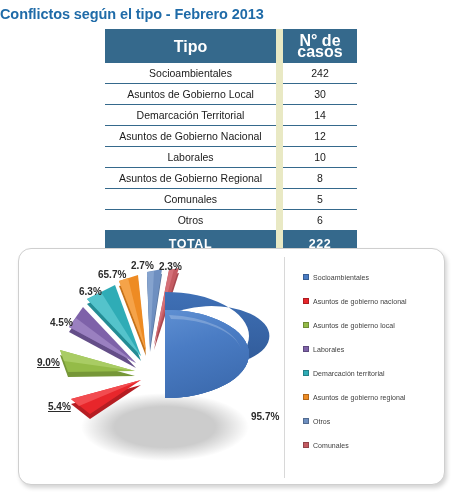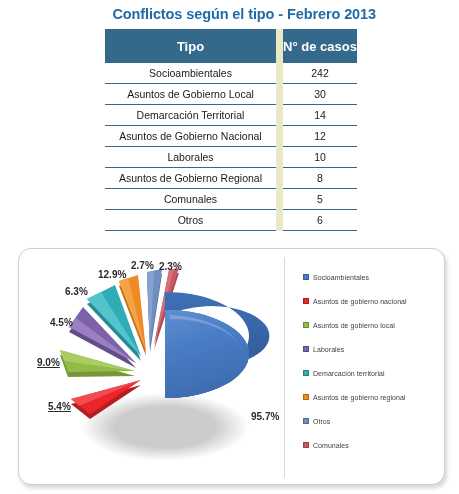--- a/index.html
+++ b/index.html
@@ -7,21 +7,21 @@
     width:459px;height:494px;
     background:#ffffff;
     font-family:"Liberation Sans", sans-serif;
     overflow:hidden;
     position:relative;
   }
 
   
   .title{
     position:absolute; left:0; top:6px; width:376px;
-    text-align:right;
+    text-align:left;
     font-size:14.5px;
     font-weight:bold;
     color:#1F6BA8;
     letter-spacing:-0.1px;
   }
 
   
   .table-wrap{
     position:absolute;
     left:105px; top:29px; width:252px;
@@ -30,21 +30,21 @@
     border-collapse:collapse;
     width:252px;
     table-layout:fixed;
   }
   table.tbl td, table.tbl th{ padding:0; margin:0; }
 
   .th-tipo, .th-casos{
     background:#35698C;
     color:#ffffff;
     font-weight:bold;
-    font-size:13px;
+    font-size:16px;
     text-align:center;
     height:34px;
     vertical-align:middle;
     line-height:11px;
   }
   .th-gap{
     background:#E9E9C4;
     width:7px;
     padding:0;
   }
@@ -186,20 +186,25 @@
       </tr>
       <tr>
         <td class="row-label">Comunales</td>
         <td class="cell-gap"></td>
         <td class="row-value">5</td>
       </tr>
       <tr>
         <td class="row-label">Otros</td>
         <td class="cell-gap"></td>
         <td class="row-value">6</td>
+      </tr>
+      <tr>
+        <td class="tot-label">TOTAL</td>
+        <td class="th-gap"></td>
+        <td class="tot-value">222</td>
       </tr>
     </tbody>
   </table>
 </div>
 
 <div class="panel">
 
   <div class="panel-divider"></div>
 
   <div class="pie-area">
@@ -282,22 +287,22 @@
         <path d="M146,105 L146,61 A 84,44 0 1 1 146,149 Z" fill="url(#gBlueTop)"></path>
 
         <path d="M150,66 A 78,40 0 0 1 222,100 A 72,36 0 0 0 152,70 Z" fill="rgba(255,255,255,0.22)"></path>
       </g>
     </svg>
 
     <div class="pct" style="left:232px;top:162px;">95.7%</div>
     <div class="pct" style="left:29px;top:152px;text-decoration:underline;">5.4%</div>
     <div class="pct" style="left:18px;top:108px;text-decoration:underline;">9.0%</div>
     <div class="pct" style="left:31px;top:68px;text-align:right;">4.5%</div>
-    <div class="pct" style="left:46px;top:37px;text-align:center;">6.3%</div>
-    <div class="pct" style="left:79px;top:20px;">12.9%</div>
+    <div class="pct" style="left:60px;top:37px;text-align:center;">6.3%</div>
+    <div class="pct" style="left:79px;top:20px;">65.7%</div>
     <div class="pct" style="left:112px;top:11px;">2.7%</div>
     <div class="pct" style="left:140px;top:12px;">2.3%</div>
   </div>
 
   <div class="legend">
     <div class="leg-item">
       <span class="leg-sw" style="background:#4A7CC4"></span>
       <span class="leg-tx">Socioambientales</span>
     </div>
     <div class="leg-item">

